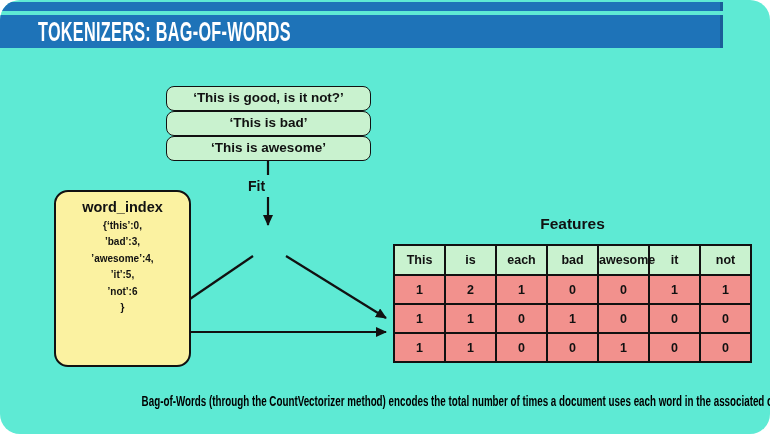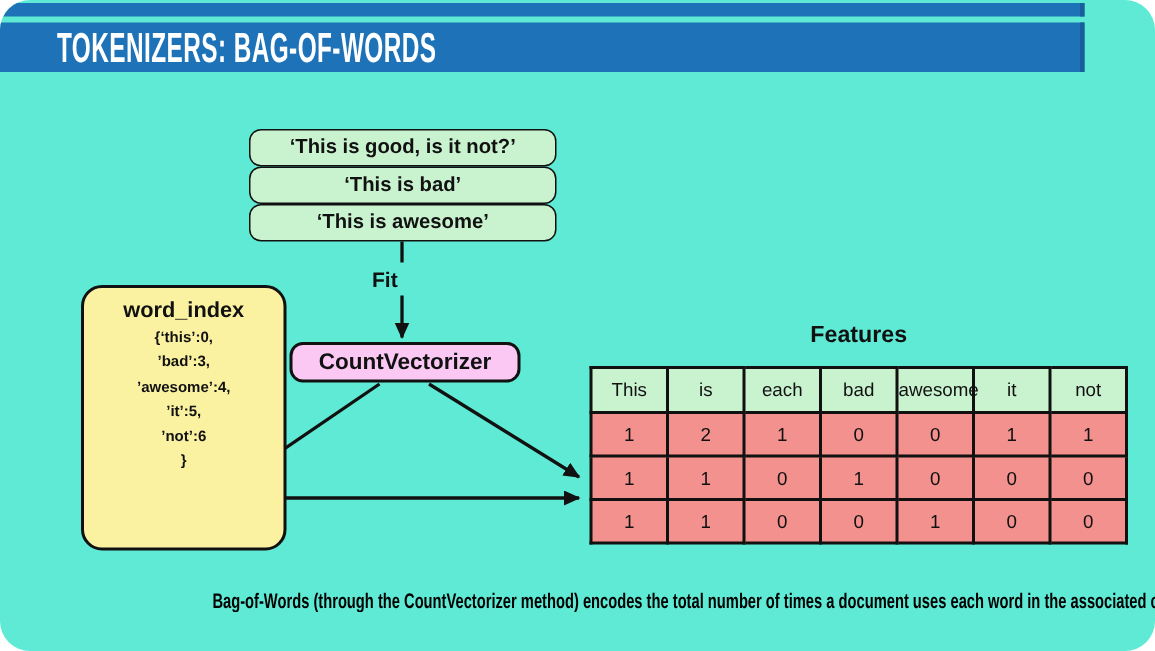--- a/index.html
+++ b/index.html
@@ -41,21 +41,21 @@
   .wi-title{margin-top:7px;font-weight:bold;font-size:14.5px;}
   .wi-lines{margin-top:3px;}
   .wi-line{font-weight:bold;font-size:10px;line-height:16.4px;}
   
   .features-title{position:absolute;left:393px;top:215px;width:359px;text-align:center;
     font-weight:bold;font-size:15.5px;z-index:2;}
   .features-table{position:absolute;left:393px;top:244px;width:359px;z-index:2;
     border-collapse:collapse;table-layout:fixed;}
   .features-table th,.features-table td{
     border:2px solid #111;text-align:center;padding:0;
-    font-weight:normal;font-size:12.5px;}
+    font-weight:bold;font-size:12.5px;}
   .features-table th{height:28px;background:#C9F2CF;}
   .features-table td{height:27px;background:#F2918D;}
   
   .caption{position:absolute;left:0;top:392px;width:770px;text-align:center;z-index:2;}
   .caption span{display:inline-block;white-space:nowrap;font-weight:bold;font-size:14px;
     transform:scaleX(0.70);transform-origin:center center;color:#000;}
 </style>
 </head>
 <body>
 
@@ -82,21 +82,20 @@
   </svg>
 
   <div class="docs">
       <div class="doc-box">‘This is good, is it not?’</div>
       <div class="doc-box">‘This is bad’</div>
       <div class="doc-box">‘This is awesome’</div>
     </div>
 
   <div class="fit-label">Fit</div>
 
-  <div class="cv-box">CountVectorizer</div>
 
   <div class="wi-box">
     <div class="wi-title">word_index</div>
     <div class="wi-lines">
         <div class="wi-line">{‘this’:0,</div>
         <div class="wi-line">’bad’:3,</div>
         <div class="wi-line">’awesome’:4,</div>
         <div class="wi-line">’it’:5,</div>
         <div class="wi-line">’not’:6</div>
         <div class="wi-line">}</div>

